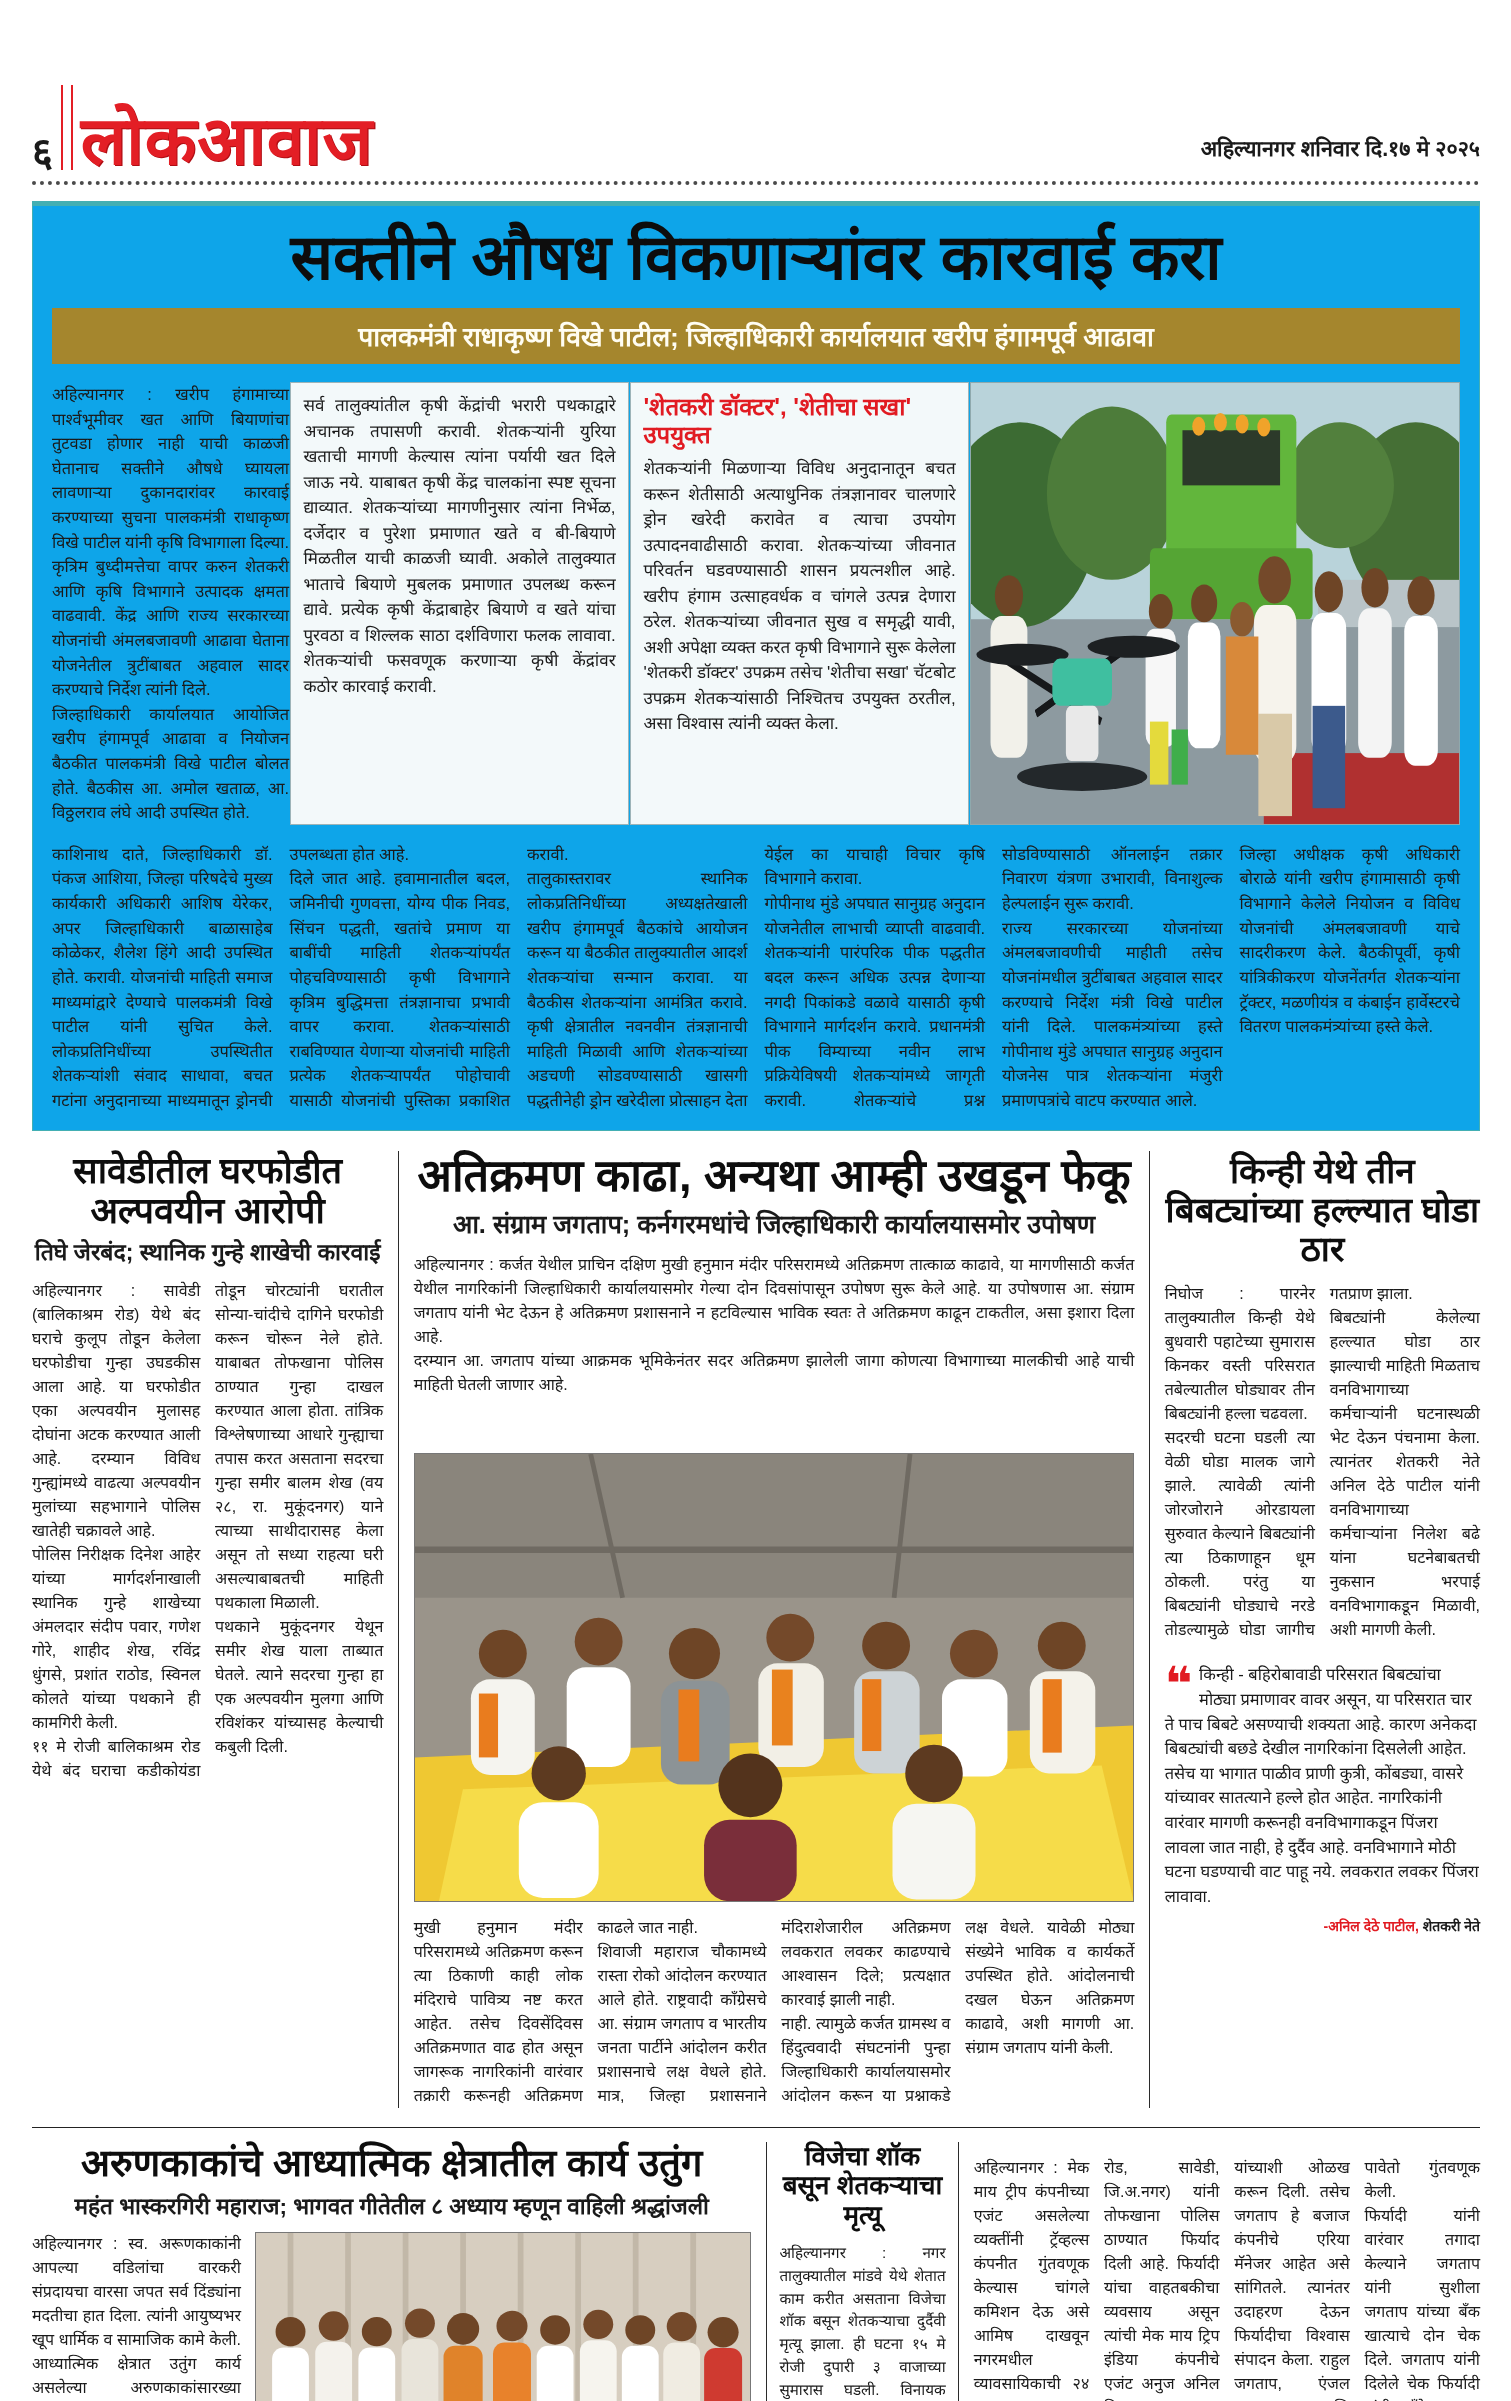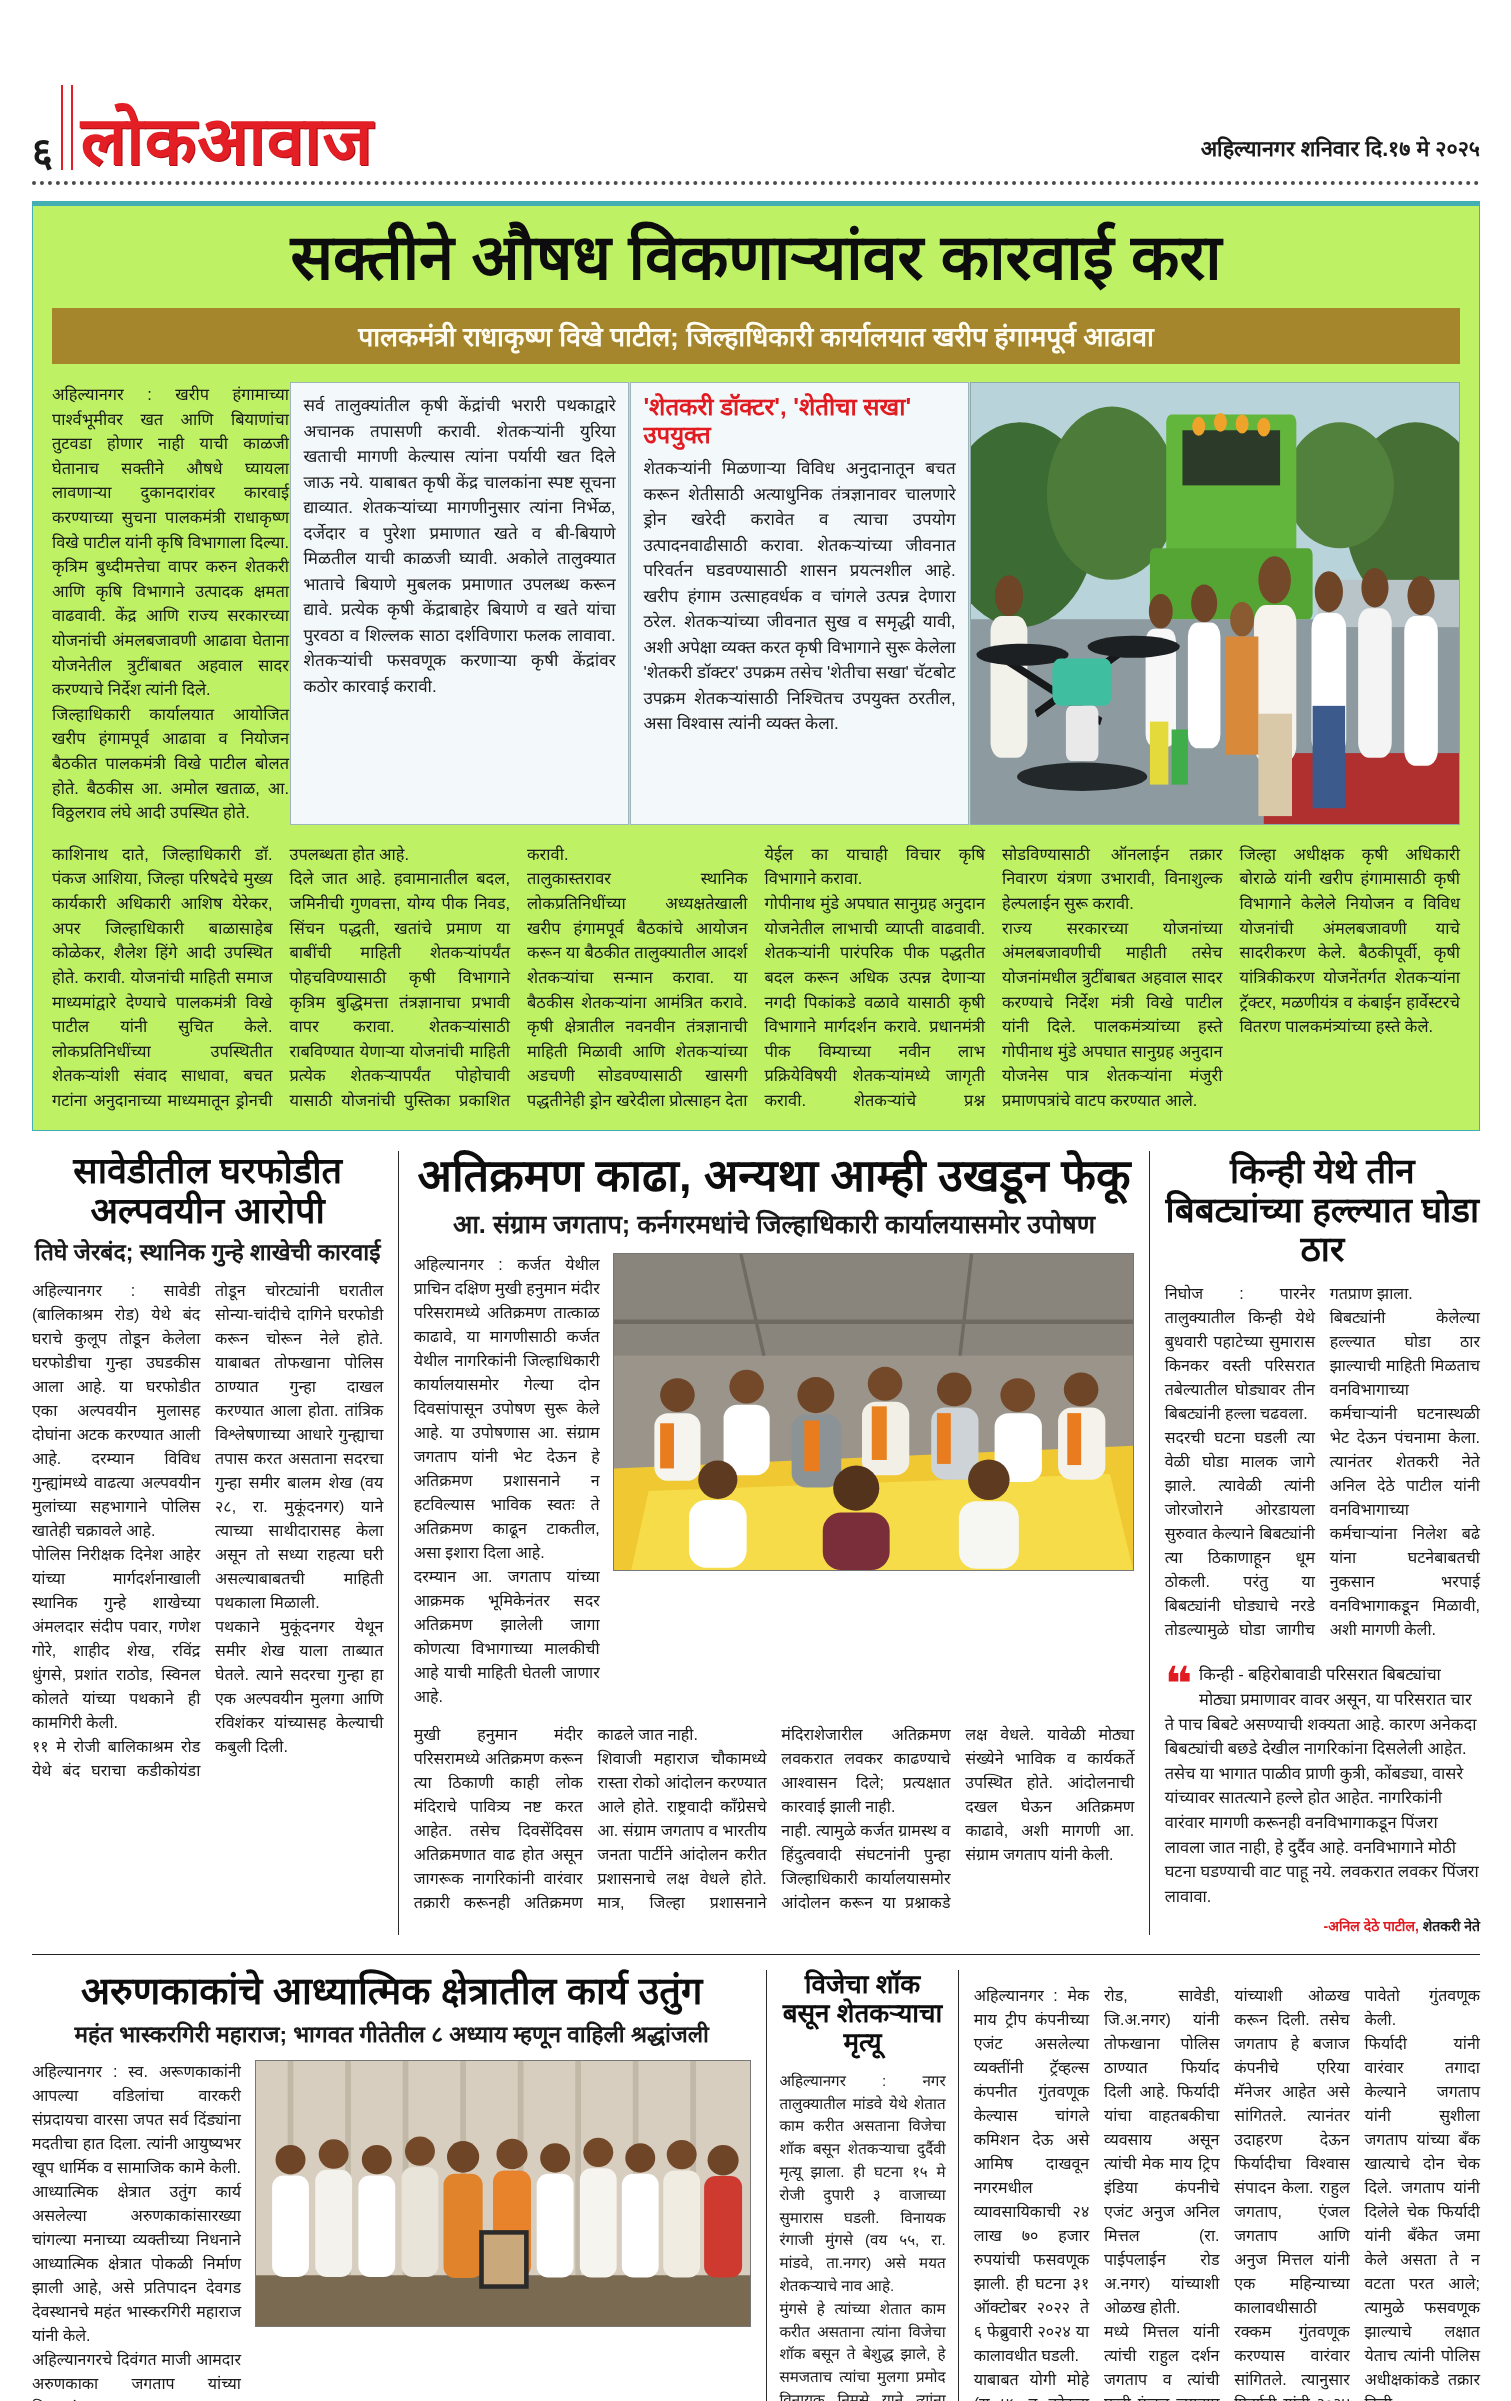--- a/index.html
+++ b/index.html
@@ -12,21 +12,21 @@
   .hdr{display:flex;justify-content:space-between;align-items:flex-end;padding-top:85px;}
   .hdr-left{display:flex;align-items:flex-end;gap:8px;}
   .pageno{font-size:40px;font-weight:bold;line-height:.9;}
   .redbars{width:8px;height:85px;border-left:2.8px solid #e31e25;border-right:2.8px solid #e31e25;}
   .logo{font-size:67px;font-weight:900;color:#e31e25;line-height:.85;letter-spacing:1.1px;
         text-shadow:1.1px 1.1px 0 #b00e14;}
   .dateline{font-size:21.5px;font-weight:bold;padding-bottom:8px;}
   .dotted-rule{border-bottom:4px dotted #4a4a4a;margin-top:11.3px;}
   
   .leadbox{margin-top:16px;border:1.7px solid #43afb3;border-top:5.6px solid #43afb3;
-           background:#bef264;padding:14.7px 19px 17px 19px;}
+           background:#0ea5e9;padding:14.7px 19px 17px 19px;}
   .lead-hl{font-size:63px;font-weight:900;text-align:center;line-height:1.05;margin:3.4px 0 0 0;color:#0d0d0d;}
   .goldbar{margin-top:17px;background:#a5862d;color:#fffdf2;font-size:26.5px;font-weight:bold;
            text-align:center;padding:10.2px 5.6px;}
   .lead-content{display:flex;gap:1px;margin-top:18px;align-items:stretch;}
   .lead-intro{flex:0 0 237px;font-size:16.4px;line-height:1.5;text-align:justify;white-space:pre-line;}
   .subbox{flex:0 0 339px;border:1.1px solid #9db4b8;background:#f3f9fa;padding:10.2px 12.4px;box-sizing:border-box;}
   .subbox h3{margin:0 0 8px 0;color:#e11b22;font-size:24px;line-height:1.15;font-weight:900;}
   .subbox p{margin:0;font-size:17px;line-height:1.5;text-align:justify;}
   .lead-photo{flex:1 1 auto;border:1.1px solid #8fa9ad;background:#cfe2da;min-height:316px;position:relative;overflow:hidden;}
   .lead-photo svg{display:block;width:100%;height:100%;}
@@ -42,21 +42,21 @@
   .twocol{column-count:2;column-gap:14.7px;}
   .fourcol{column-count:4;column-gap:14.7px;}
   .rule-top{border-top:1.7px solid #222;}
   .photo-frame{border:1.1px solid #777;background:#ccc;overflow:hidden;}
   .photo-frame svg{display:block;width:100%;height:100%;}
   
   .midrow{margin-top:20.3px;}
   .art-burglary{width:366px;padding-right:14.7px;}
   .art-encroach{width:751px;padding:0 14.7px;}
   .art-leopard{flex:1;padding-left:14.7px;}
-  .enc-top{display:flex;gap:13.6px;margin-top:13.6px;}
+  .enc-top{display:flex;gap:13.6px;margin-top:13.6px;flex-direction:column;}
   .enc-intro{flex:0 0 186px;}
   .enc-photo{flex:1;height:316px;}
   
   .pullquote{margin-top:14.7px;padding-top:5.6px;}
   .qmark{color:#e11b22;font-size:47px;line-height:.6;font-weight:900;float:left;margin:8px 6.8px 0 0;}
   .pq-text{font-size:16.4px;line-height:1.5;text-align:justify;}
   .pq-attr{margin-top:8px;text-align:right;font-size:14px;font-weight:bold;}
   .pq-name{color:#e11b22;}
   
   .row3{margin-top:19px;padding-top:14.7px;}

